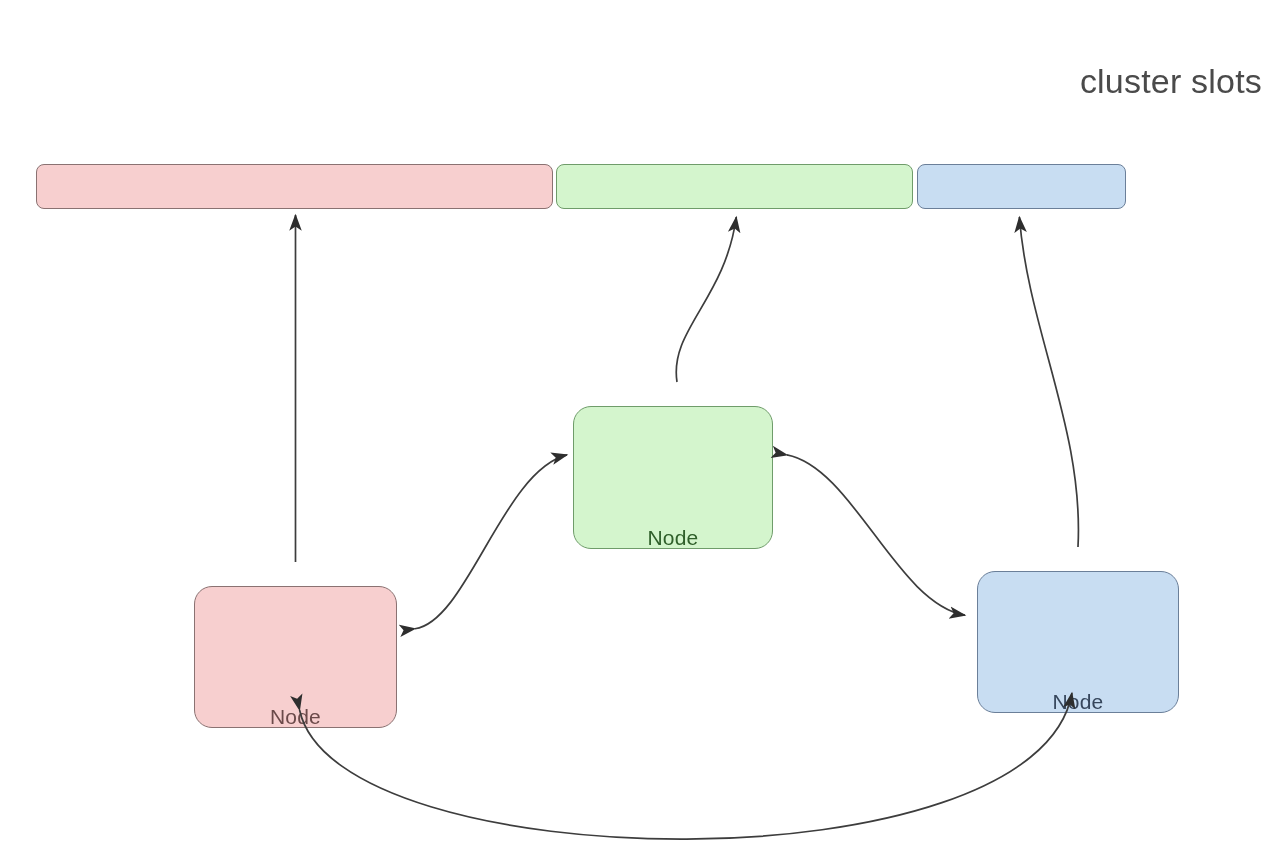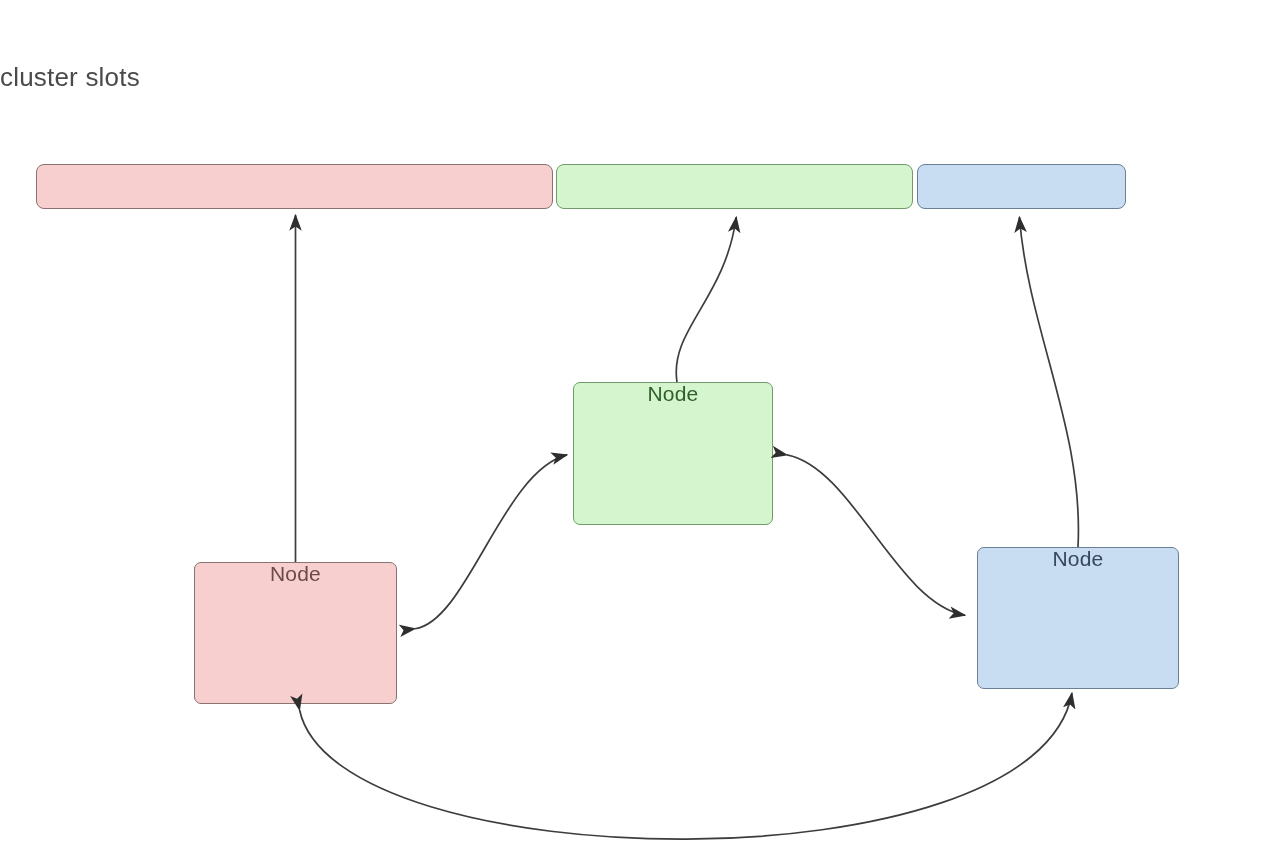--- a/index.html
+++ b/index.html
@@ -23,44 +23,45 @@
     top: 0;
     width: 1262px;
     height: 858px;
     pointer-events: none;
   }
   .diagram-title {
     position: absolute;
     left: 0;
     top: 62px;
     width: 1262px;
-    text-align: left;
-    font-size: 26px;
+    text-align: right;
+    font-size: 34px;
     color: #4a4a4a;
     letter-spacing: 0.2px;
     font-family: "Liberation Sans", sans-serif;
   }
   .slot-seg {
     position: absolute;
     top: 164px;
     height: 45px;
     box-sizing: border-box;
     border-radius: 8px;
     border: 1.6px solid #7a6a6a;
   }
   .node-box {
     position: absolute;
     box-sizing: border-box;
-    border-radius: 7px;
+    border-radius: 18px;
     border: 1.6px solid #857070;
     display: flex;
-    align-items: flex-start;
+    align-items: flex-end;
     justify-content: center;
     font-size: 21px;
     letter-spacing: 0.2px;
+    margin-top: 24px;
   }
   .node-label {
     display: block;
     line-height: 1;
   }
 </style>
 </head>
 <body>
 
 <div id="canvas">

